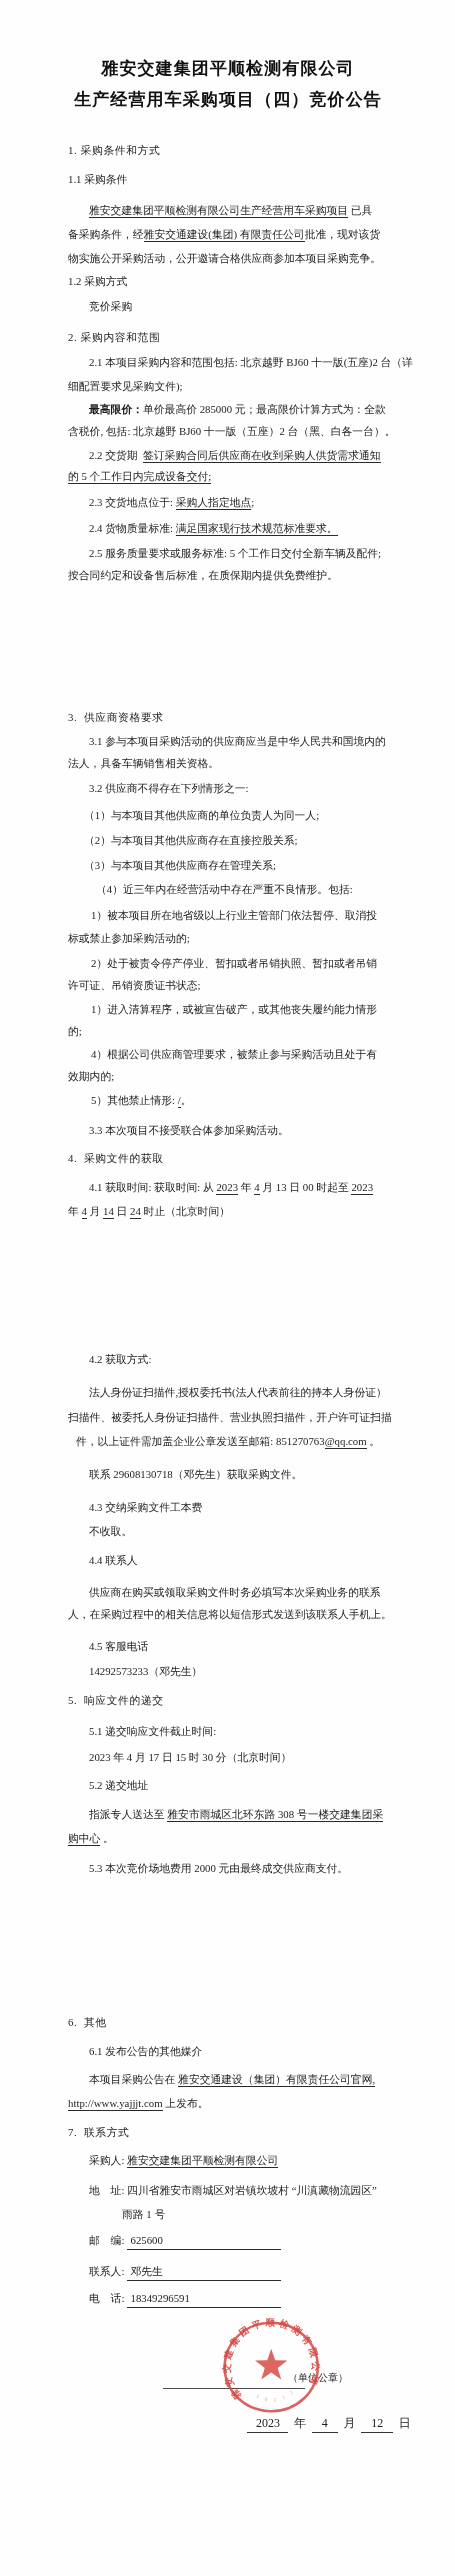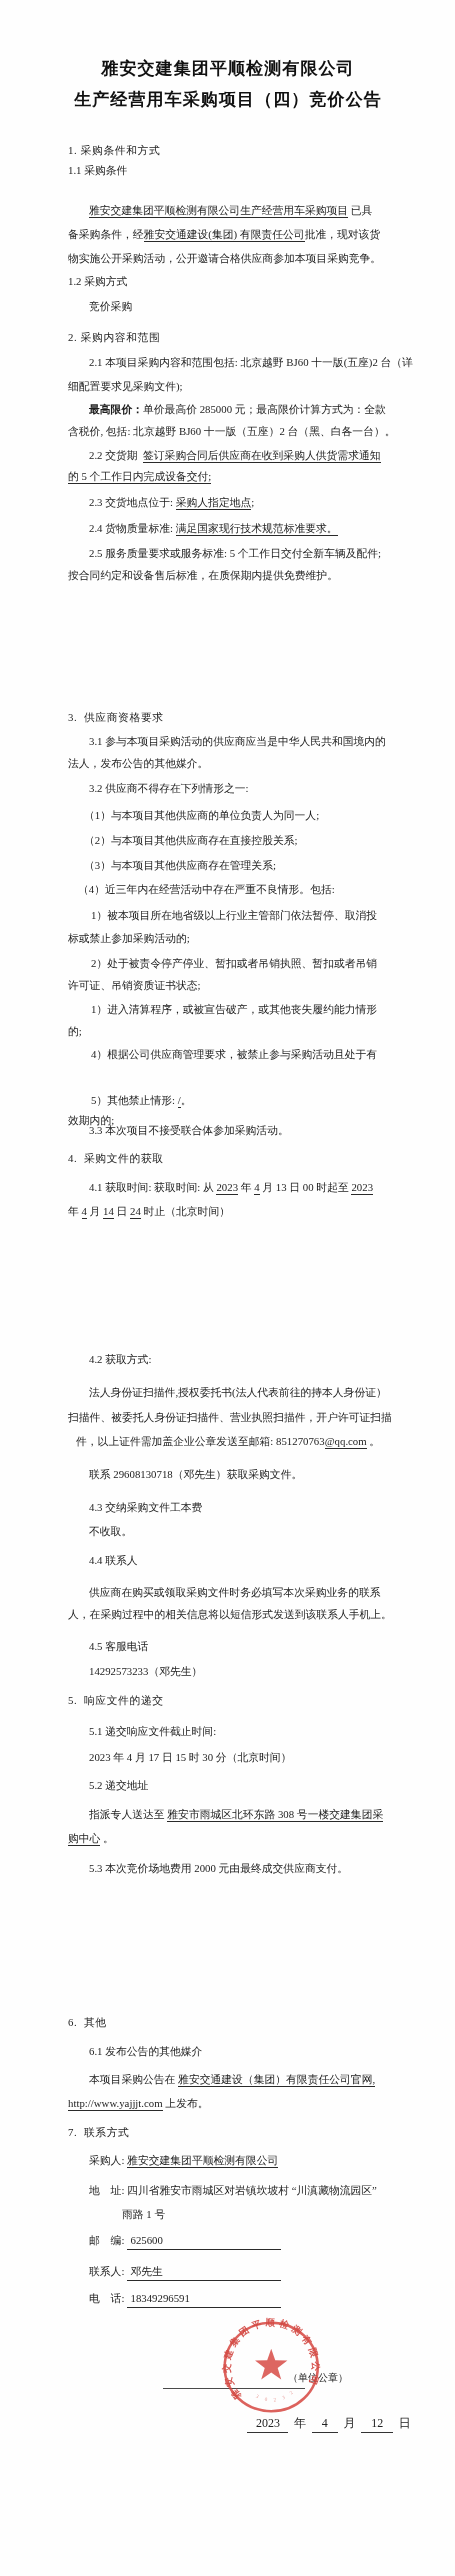--- a/index.html
+++ b/index.html
@@ -21,55 +21,55 @@
   .datebar{position:absolute;left:244px;top:2396px;font-size:12px;color:#222;white-space:nowrap;margin-top:19px;}
   .dunit{margin:0 2.3px;}
 </style>
 </head>
 <body>
 
 <div class="title" style="top:57px">雅安交建集团平顺检测有限公司</div>
 <div class="title" style="top:88px">生产经营用车采购项目（四）竞价公告</div>
 
 <div class="ln hd" style="top:142px;left:68px"><span>1. 采购条件和方式</span></div>
-<div class="ln" style="top:162px;left:68px"><span>1.1 采购条件</span></div>
+<div class="ln" style="top:171px;left:68px"><span>1.1 采购条件</span></div>
 <div class="ln" style="top:202px;left:89px"><span class="u">雅安交建集团平顺检测有限公司生产经营用车采购项目</span><span> 已具</span></div>
 <div class="ln" style="top:226px;left:68px"><span>备采购条件，经</span><span class="u">雅安交通建设(集团) 有限责任公司</span><span>批准，现对该货</span></div>
 <div class="ln" style="top:250px;left:68px"><span>物实施公开采购活动，公开邀请合格供应商参加本项目采购竞争。</span></div>
 <div class="ln" style="top:273px;left:68px"><span>1.2 采购方式</span></div>
 <div class="ln" style="top:298px;left:89px"><span>竞价采购</span></div>
 
 <div class="ln hd" style="top:329px;left:68px"><span>2. 采购内容和范围</span></div>
 <div class="ln" style="top:354px;left:89px"><span>2.1 本项目采购内容和范围包括: 北京越野 BJ60 十一版(五座)2 台（详</span></div>
 <div class="ln" style="top:378px;left:68px"><span>细配置要求见采购文件);</span></div>
 <div class="ln" style="top:401px;left:89px"><span class="b">最高限价：</span><span>单价最高价 285000 元；最高限价计算方式为：全款</span></div>
 <div class="ln" style="top:423px;left:68px"><span>含税价, 包括: 北京越野 BJ60 十一版（五座）2 台（黑、白各一台）。</span></div>
 <div class="ln" style="top:447px;left:89px"><span>2.2 交货期  </span><span class="u">签订采购合同后供应商在收到采购人供货需求通知</span></div>
 <div class="ln" style="top:468px;left:68px"><span class="u">的 5 个工作日内完成设备交付;</span></div>
 <div class="ln" style="top:494px;left:89px"><span>2.3 交货地点位于: </span><span class="u">采购人指定地点</span><span>;</span></div>
 <div class="ln" style="top:520px;left:89px"><span>2.4 货物质量标准: </span><span class="u">满足国家现行技术规范标准要求。</span></div>
 <div class="ln" style="top:545px;left:89px"><span>2.5 服务质量要求或服务标准: 5 个工作日交付全新车辆及配件;</span></div>
 <div class="ln" style="top:567px;left:68px"><span>按合同约定和设备售后标准，在质保期内提供免费维护。</span></div>
 
 <div class="ln hd" style="top:709px;left:68px"><span>3.  供应商资格要求</span></div>
 <div class="ln" style="top:733px;left:89px"><span>3.1 参与本项目采购活动的供应商应当是中华人民共和国境内的</span></div>
-<div class="ln" style="top:755px;left:68px"><span>法人，发布公告的其他媒介。</span></div>
+<div class="ln" style="top:755px;left:68px"><span>法人，具备车辆销售相关资格。</span></div>
 <div class="ln" style="top:780px;left:89px"><span>3.2 供应商不得存在下列情形之一:</span></div>
 <div class="ln" style="top:807px;left:84px"><span>（1）与本项目其他供应商的单位负责人为同一人;</span></div>
 <div class="ln" style="top:832px;left:84px"><span>（2）与本项目其他供应商存在直接控股关系;</span></div>
 <div class="ln" style="top:857px;left:84px"><span>（3）与本项目其他供应商存在管理关系;</span></div>
-<div class="ln" style="top:881px;left:78px"><span>（4）近三年内在经营活动中存在严重不良情形。包括:</span></div>
+<div class="ln" style="top:881px;left:96px"><span>（4）近三年内在经营活动中存在严重不良情形。包括:</span></div>
 <div class="ln" style="top:907px;left:91px"><span>1）被本项目所在地省级以上行业主管部门依法暂停、取消投</span></div>
 <div class="ln" style="top:930px;left:68px"><span>标或禁止参加采购活动的;</span></div>
 <div class="ln" style="top:955px;left:91px"><span>2）处于被责令停产停业、暂扣或者吊销执照、暂扣或者吊销</span></div>
 <div class="ln" style="top:977px;left:68px"><span>许可证、吊销资质证书状态;</span></div>
 <div class="ln" style="top:1001px;left:91px"><span>1）进入清算程序，或被宣告破产，或其他丧失履约能力情形</span></div>
 <div class="ln" style="top:1023px;left:68px"><span>的;</span></div>
 <div class="ln" style="top:1046px;left:91px"><span>4）根据公司供应商管理要求，被禁止参与采购活动且处于有</span></div>
-<div class="ln" style="top:1112px;left:68px"><span>效期内的;</span></div>
+<div class="ln" style="top:1068px;left:68px"><span>效期内的;</span></div>
 <div class="ln" style="top:1092px;left:91px"><span>5）其他禁止情形: </span><span class="u">/</span><span>。</span></div>
 <div class="ln" style="top:1122px;left:89px"><span>3.3 本次项目不接受联合体参加采购活动。</span></div>
 
 <div class="ln hd" style="top:1150px;left:68px"><span>4.  采购文件的获取</span></div>
 <div class="ln" style="top:1179px;left:89px"><span>4.1 获取时间: 获取时间: 从 </span><span class="u">2023</span><span> 年 </span><span class="u">4</span><span> 月 13 日 00 时起至 </span><span class="u">2023</span></div>
 <div class="ln" style="top:1203px;left:68px"><span>年 </span><span class="u">4</span><span> 月 </span><span class="u">14</span><span> 日 </span><span class="u">24</span><span> 时止（北京时间）</span></div>
 
 <div class="ln" style="top:1351px;left:89px"><span>4.2 获取方式:</span></div>
 <div class="ln" style="top:1384px;left:89px"><span>法人身份证扫描件,授权委托书(法人代表前往的持本人身份证）</span></div>
 <div class="ln" style="top:1409px;left:68px"><span>扫描件、被委托人身份证扫描件、营业执照扫描件，开户许可证扫描</span></div>

